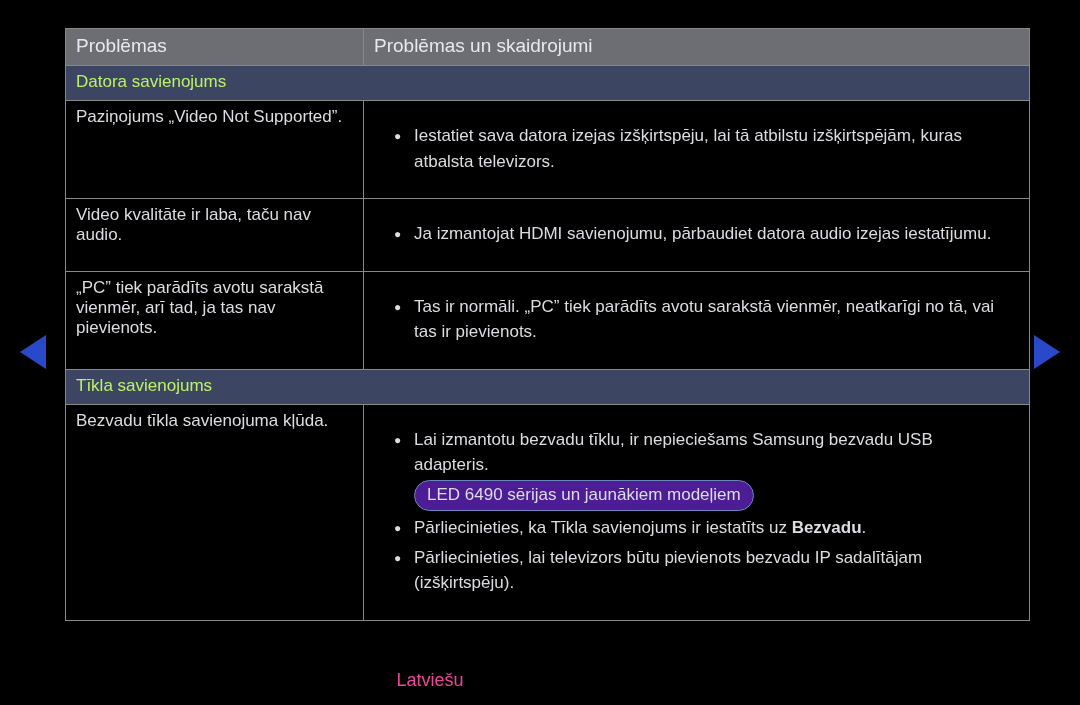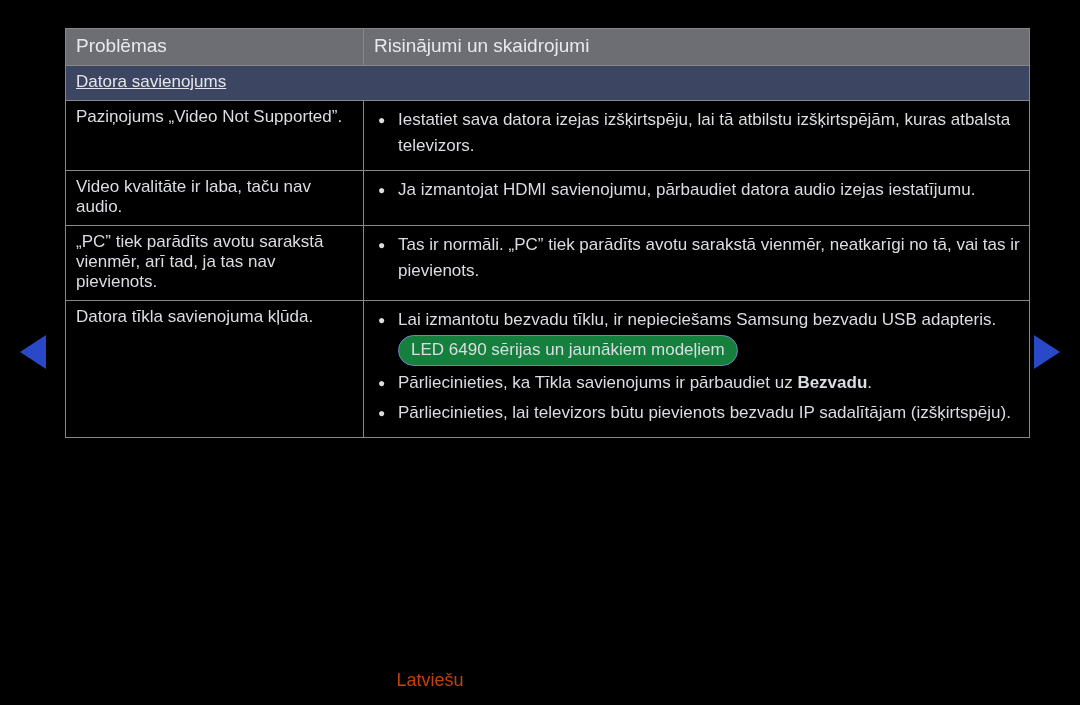--- a/index.html
+++ b/index.html
@@ -35,45 +35,44 @@
     font-weight: normal;
     text-align: left;
   }
   .hdr {
     background: #6d6e73;
     color: #e8e9ef;
     font-size: 19px;
   }
   .section {
     background: #3c4663;
-    color: #e5e5e5;
+    color: #bef264;
     font-size: 17px;
-    text-decoration: underline;
   }
   ul.sol {
-    margin: 0;
+    margin: 16px;
     padding: 0 0 0 24px;
     list-style: none;
   }
   ul.sol > li {
     position: relative;
     margin: 0 0 4px 0;
     line-height: 1.5;
   }
   ul.sol > li::before {
     content: "●";
     position: absolute;
     left: -20px;
     top: 0;
     font-size: 12px;
     line-height: 26px;
   }
   .badge {
     display: inline-block;
-    background: #15803d;
+    background: #4c1d95;
     border: 1px solid #6b86bf;
     border-radius: 999px;
     padding: 1px 12px 3px 12px;
     margin-top: 2px;
   }
   .bold {
     font-weight: bold;
   }
   .nav-arrow {
     position: absolute;
@@ -92,40 +91,40 @@
     right: 20px;
     border-left: 26px solid #2a49c9;
   }
   .lang {
     position: absolute;
     left: 0;
     width: 860px;
     top: 670px;
     text-align: center;
     font-size: 18px;
-    color: #c2410c;
+    color: #ec4899;
   }
 </style>
 </head>
 <body>
 
 <div class="page">
 
   <div class="nav-arrow nav-left"></div>
   <div class="nav-arrow nav-right"></div>
 
   <table class="tbl">
     <colgroup>
         <col class="c1">
         <col class="c2">
       </colgroup>
     <tbody>
         <tr>
       <th class="hdr">Problēmas</th>
-      <th class="hdr">Risinājumi un skaidrojumi</th>
+      <th class="hdr">Problēmas un skaidrojumi</th>
     </tr>
     <tr>
       <td class="section" colspan="2">Datora savienojums</td>
     </tr>
     <tr>
       <td>Paziņojums „Video Not Supported”.</td>
       <td>
         <ul class="sol">
           <li>Iestatiet sava datora izejas izšķirtspēju, lai tā atbilstu izšķirtspējām, kuras atbalsta televizors.</li>
         </ul>
@@ -141,29 +140,32 @@
     </tr>
     <tr>
       <td>„PC” tiek parādīts avotu sarakstā vienmēr, arī tad, ja tas nav pievienots.</td>
       <td>
         <ul class="sol">
           <li>Tas ir normāli. „PC” tiek parādīts avotu sarakstā vienmēr, neatkarīgi no tā, vai tas ir pievienots.</li>
         </ul>
       </td>
     </tr>
     <tr>
-      <td style="border-bottom:1px solid #888;">Datora tīkla savienojuma kļūda.</td>
+      <td class="section" colspan="2">Tīkla savienojums</td>
+    </tr>
+    <tr>
+      <td style="border-bottom:1px solid #888;">Bezvadu tīkla savienojuma kļūda.</td>
       <td style="border-bottom:1px solid #888;">
         <ul class="sol">
           <li>
             <span>Lai izmantotu bezvadu tīklu, ir nepieciešams Samsung bezvadu USB adapteris.</span><br>
             <span class="badge">LED 6490 sērijas un jaunākiem modeļiem</span>
           </li>
           <li>
-            <span>Pārliecinieties, ka Tīkla savienojums ir pārbaudiet uz </span><span class="bold">Bezvadu</span><span>.</span>
+            <span>Pārliecinieties, ka Tīkla savienojums ir iestatīts uz </span><span class="bold">Bezvadu</span><span>.</span>
           </li>
           <li>Pārliecinieties, lai televizors būtu pievienots bezvadu IP sadalītājam (izšķirtspēju).</li>
         </ul>
       </td>
     </tr>
   </tbody>
     </table>
 
   <div class="lang">Latviešu</div>
 </div>

